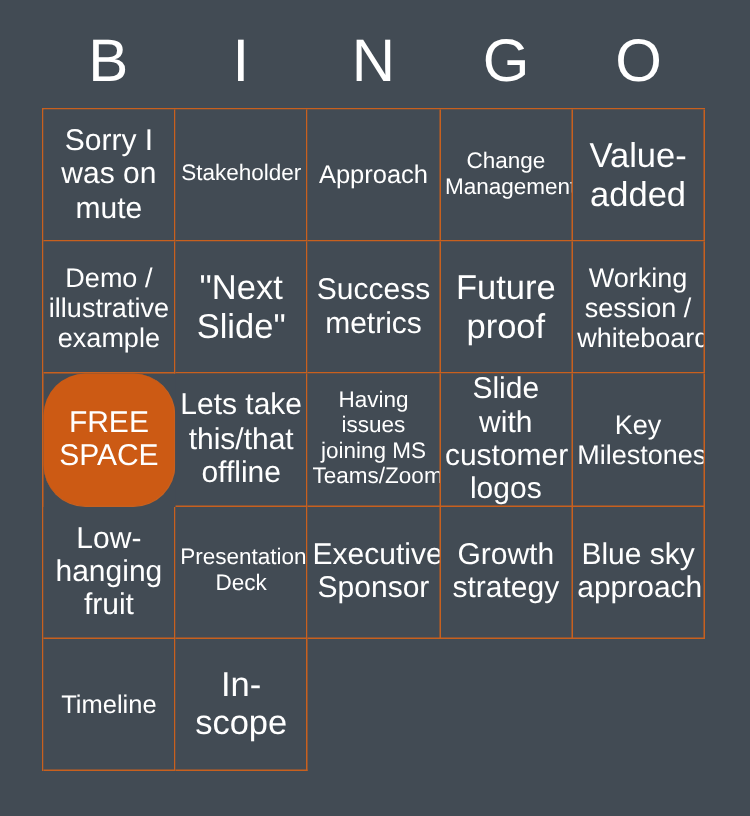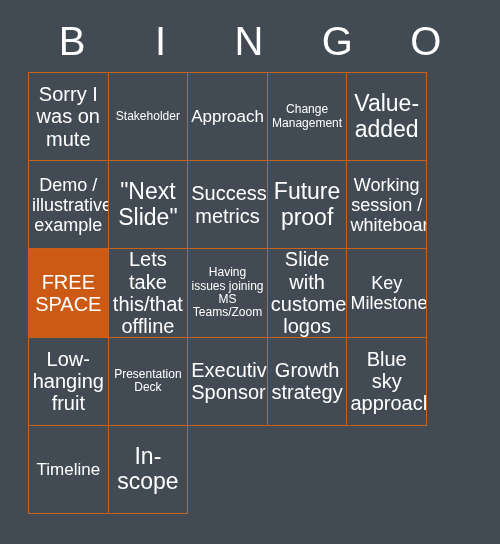--- a/index.html
+++ b/index.html
@@ -36,21 +36,21 @@
     line-height: 1;
     font-weight: 400;
     letter-spacing: 0px;
     user-select: none;
   }
   
   #grid {
     position: absolute;
     left: 28px;
     top: 72px;
-    width: 399px;
+    width: 442px;
     height: 442px;
     display: grid;
     grid-template-columns: repeat(5, 1fr);
     grid-template-rows: repeat(5, 1fr);
     border-top: 1px solid #c8601e;
     border-left: 1px solid #c8601e;
     box-sizing: border-box;
   }
   .cell {
     border-right: 1px solid #c8601e;
@@ -68,24 +68,25 @@
   .cell span {
     display: block;
     line-height: 1.12;
     width: 100%;
   }
   
   .sz-xl span { font-size: 23px; }
   .sz-lg span { font-size: 20px; }
   .sz-md span { font-size: 17px; }
   .sz-sm span { font-size: 18px; }
-  .sz-xs span { font-size: 12px; }
+  .sz-xs span { font-size: 15px; }
   
   .free {
     background: #cc5a14;
+    border-radius: 28px;
   }
   .free span {
     font-size: 20px;
   }
 </style>
 </head>
 <body>
 
 <div id="card">
 

